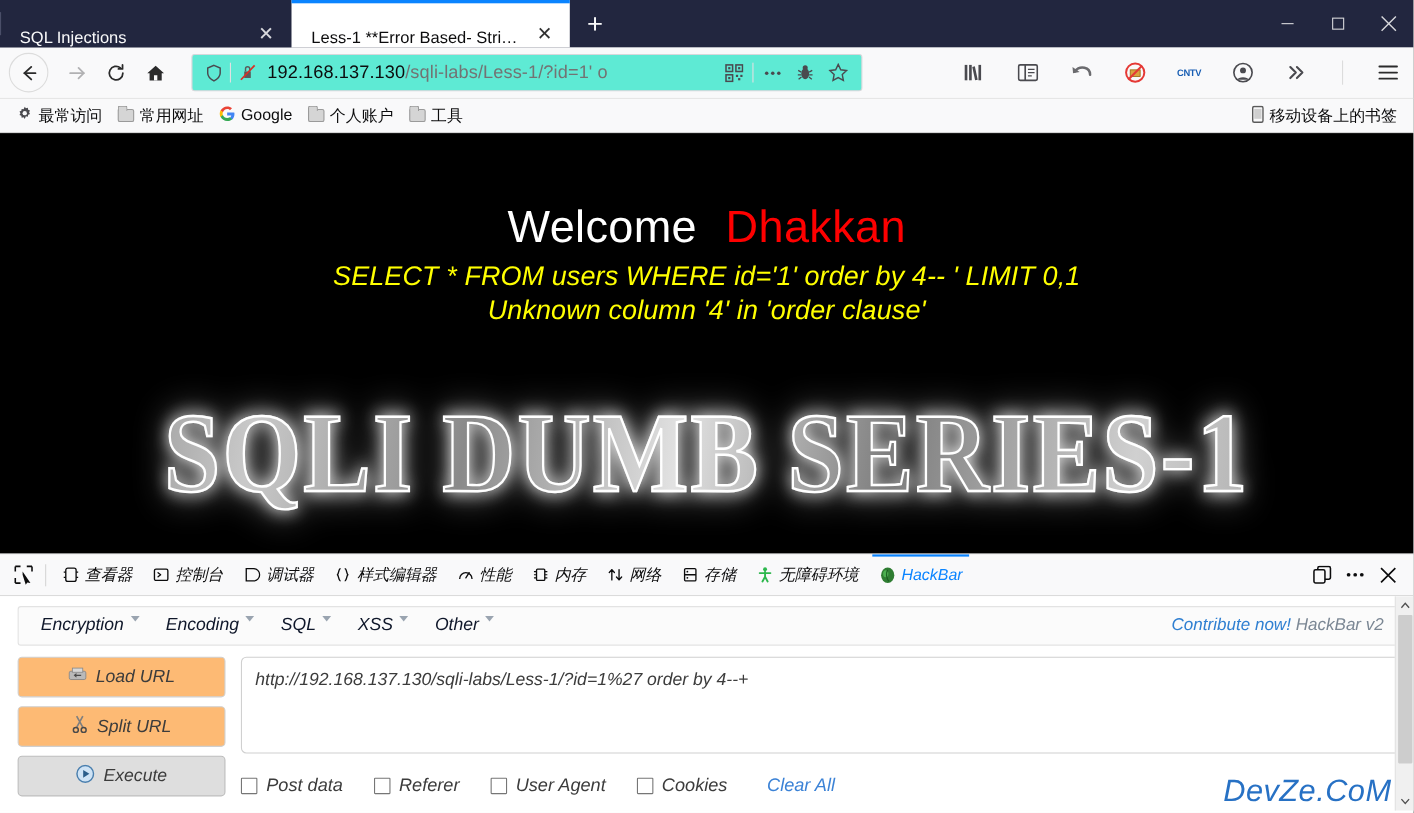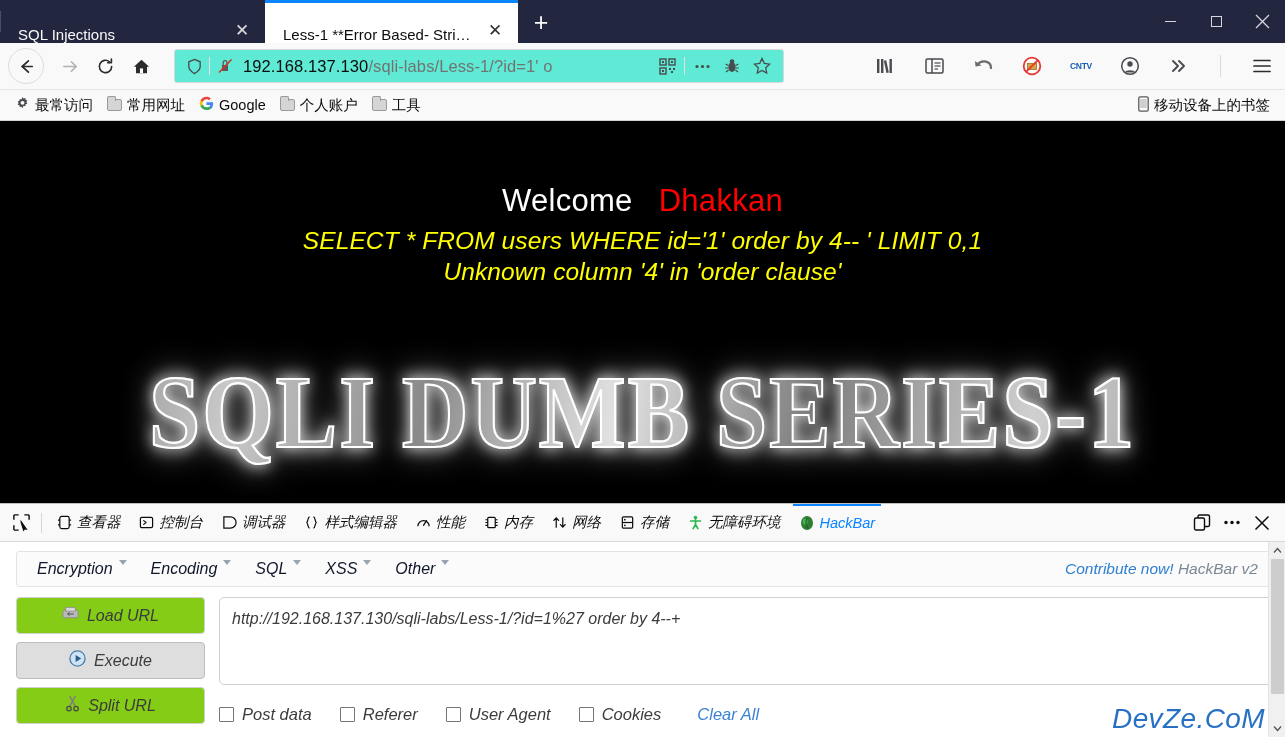--- a/index.html
+++ b/index.html
@@ -182,21 +182,21 @@
     height: 382px;
     background: #000;
     position: relative;
     overflow: hidden;
   }
   .welcome-block {
     padding-top: 62px;
     text-align: center;
   }
   .welcome-line {
-    font-size: 31px;
+    font-size: 41px;
     color: #ffffff;
     font-weight: normal;
     letter-spacing: .3px;
   }
   .welcome-line .dh { color: #fe0000; margin-left: 26px; }
   .sqlline {
     color: #ffff00;
     font-size: 24.5px;
     margin-top: 8px;
     letter-spacing: .1px;
@@ -303,21 +303,21 @@
     white-space: nowrap;
   }
   .hb-contrib a { color: #2f7fd1; text-decoration: none; }
 
   .hb-body { display: flex; padding: 10px 12px 0 16px; gap: 14px; flex: 1; }
   .hb-btncol { display: flex; flex-direction: column; gap: 8px; width: 189px; flex: none; }
   .hb-btn {
     height: 37px;
     border: 1px solid #cfcfcf;
     border-radius: 4px;
-    background: #84cc16;
+    background: #fdba74;
     display: flex; align-items: center; justify-content: center; gap: 8px;
     font-size: 16px;
     color: #3c3c3c;
   }
   .hb-btn.pressed { background: #dedede; border-color: #bdbdbd; }
   .hb-right { flex: 1; display: flex; flex-direction: column; }
   .hb-textarea {
     height: 88px;
     border: 1px solid #d0d0d0;
     border-radius: 5px;
@@ -744,38 +744,38 @@
         <div class="hb-btn">
           <span>
             <svg width="17" height="15" viewBox="0 0 18 15">
                 <rect x="1" y="4" width="16" height="8" rx="1.6" fill="#b9b9b9" stroke="#8a8a8a" stroke-width=".9"></rect>
                 <rect x="4" y="1" width="10" height="4" fill="#d8d8d8" stroke="#8a8a8a" stroke-width=".8"></rect>
                 <path d="M12.5 8 H6 M8 6.3 L6 8 L8 9.7" stroke="#4a4a4a" stroke-width="1" fill="none"></path>
               </svg>
           </span>
           <span>Load URL</span>
         </div>
-        <div class="hb-btn pressed">
-          <span>
-            <svg width="17" height="17" viewBox="0 0 18 18">
-                <circle cx="9" cy="9" r="8" fill="#cfe3f5" stroke="#4a7fae" stroke-width="1.4"></circle>
-                <path d="M7 5.3 L13 9 L7 12.7 Z" fill="#2b5d8a"></path>
-              </svg>
-          </span>
-          <span>Execute</span>
-        </div>
         <div class="hb-btn">
           <span>
             <svg width="15" height="17" viewBox="0 0 16 18">
                 <path d="M5 1 L11 12 M11 1 L5 12" stroke="#7f7f7f" stroke-width="1.6" fill="none"></path>
                 <circle cx="4.2" cy="14.4" r="2.4" fill="none" stroke="#4a4a4a" stroke-width="1.4"></circle>
                 <circle cx="11.8" cy="14.4" r="2.4" fill="none" stroke="#4a4a4a" stroke-width="1.4"></circle>
               </svg>
           </span>
           <span>Split URL</span>
+        </div>
+        <div class="hb-btn pressed">
+          <span>
+            <svg width="17" height="17" viewBox="0 0 18 18">
+                <circle cx="9" cy="9" r="8" fill="#cfe3f5" stroke="#4a7fae" stroke-width="1.4"></circle>
+                <path d="M7 5.3 L13 9 L7 12.7 Z" fill="#2b5d8a"></path>
+              </svg>
+          </span>
+          <span>Execute</span>
         </div>
       </div>
 
       <div class="hb-right">
         <div class="hb-textarea" title="Enter URL here">http://192.168.137.130/sqli-labs/Less-1/?id=1%27 order by 4--+</div>
 
         <div class="hb-checks">
           <label class="hb-check">
             <span class="cb"></span>
             <span>Post data</span>

